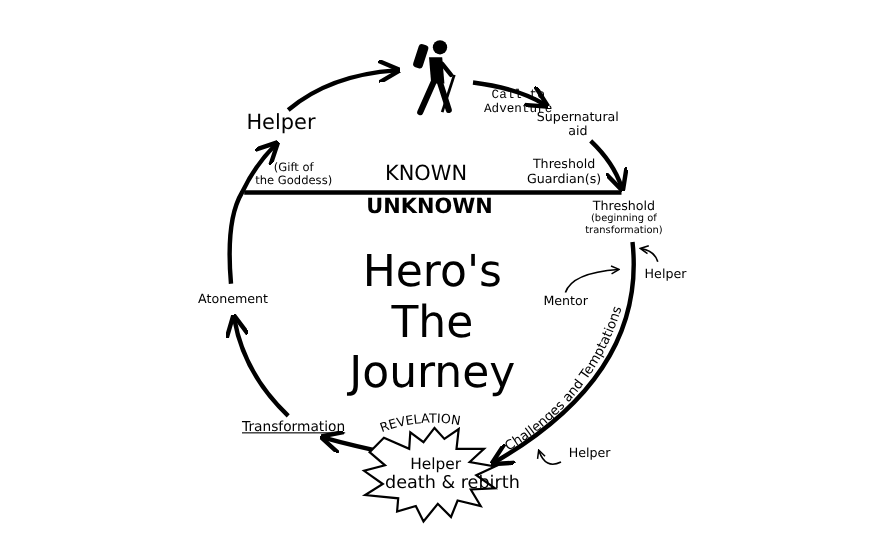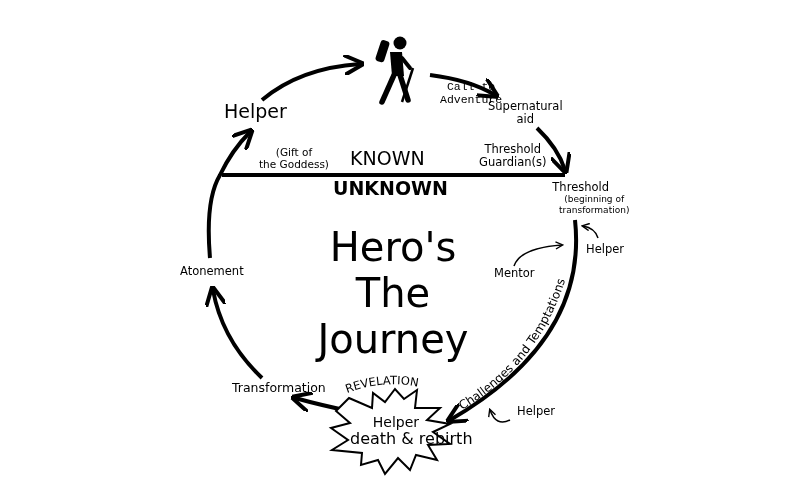--- a/index.html
+++ b/index.html
@@ -1,20 +1,20 @@
 <!DOCTYPE html>
 <html><head>
 <meta charset="utf-8">
 <style>
   html,body{margin:0;padding:0;background:#fff;}
   body{width:800px;height:500px;position:relative;overflow:hidden;font-family:"DejaVu Sans","Liberation Sans",sans-serif;color:#000;}
   svg{position:absolute;left:0;top:0;}
   .lbl{position:absolute;white-space:nowrap;text-align:center;line-height:1.15;}
   .s12{font-size:11.5px;}
-  .s10{font-size:9px;margin-left:27px;}
+  .s10{font-size:9px;}
   .big{font-size:40px;line-height:46px;}
 </style>
 </head>
 <body>
 
 <svg width="800" height="500" viewBox="0 0 800 500">
   <defs>
     <marker id="ah" viewBox="0 0 10 10" refX="8" refY="5" markerWidth="5" markerHeight="5" orient="auto-start-reverse">
       <path d="M0,0 L10,5 L0,10" fill="none" stroke="#000" stroke-width="2"></path>
     </marker>
@@ -100,14 +100,14 @@
 <div class="lbl big" style="left:313px;top:224px;width:160px;">
   <div>Hero's</div>
   <div>The</div>
   <div>Journey</div>
 </div>
 
 <div class="lbl" style="left:350px;top:414px;width:92px;">
   <div style="font-size:14px;">Helper</div>
   <div style="font-size:16px;">death &amp; rebirth</div>
 </div>
-<div class="lbl s12" style="left:232px;top:381px;font-size:12.5px;">Transformation</div>
+<div class="lbl s12" style="left:220px;top:381px;font-size:12.5px;text-decoration:underline;">Transformation</div>
 <div class="lbl s12" style="left:180px;top:265px;">Atonement</div>
 
 </body></html>

